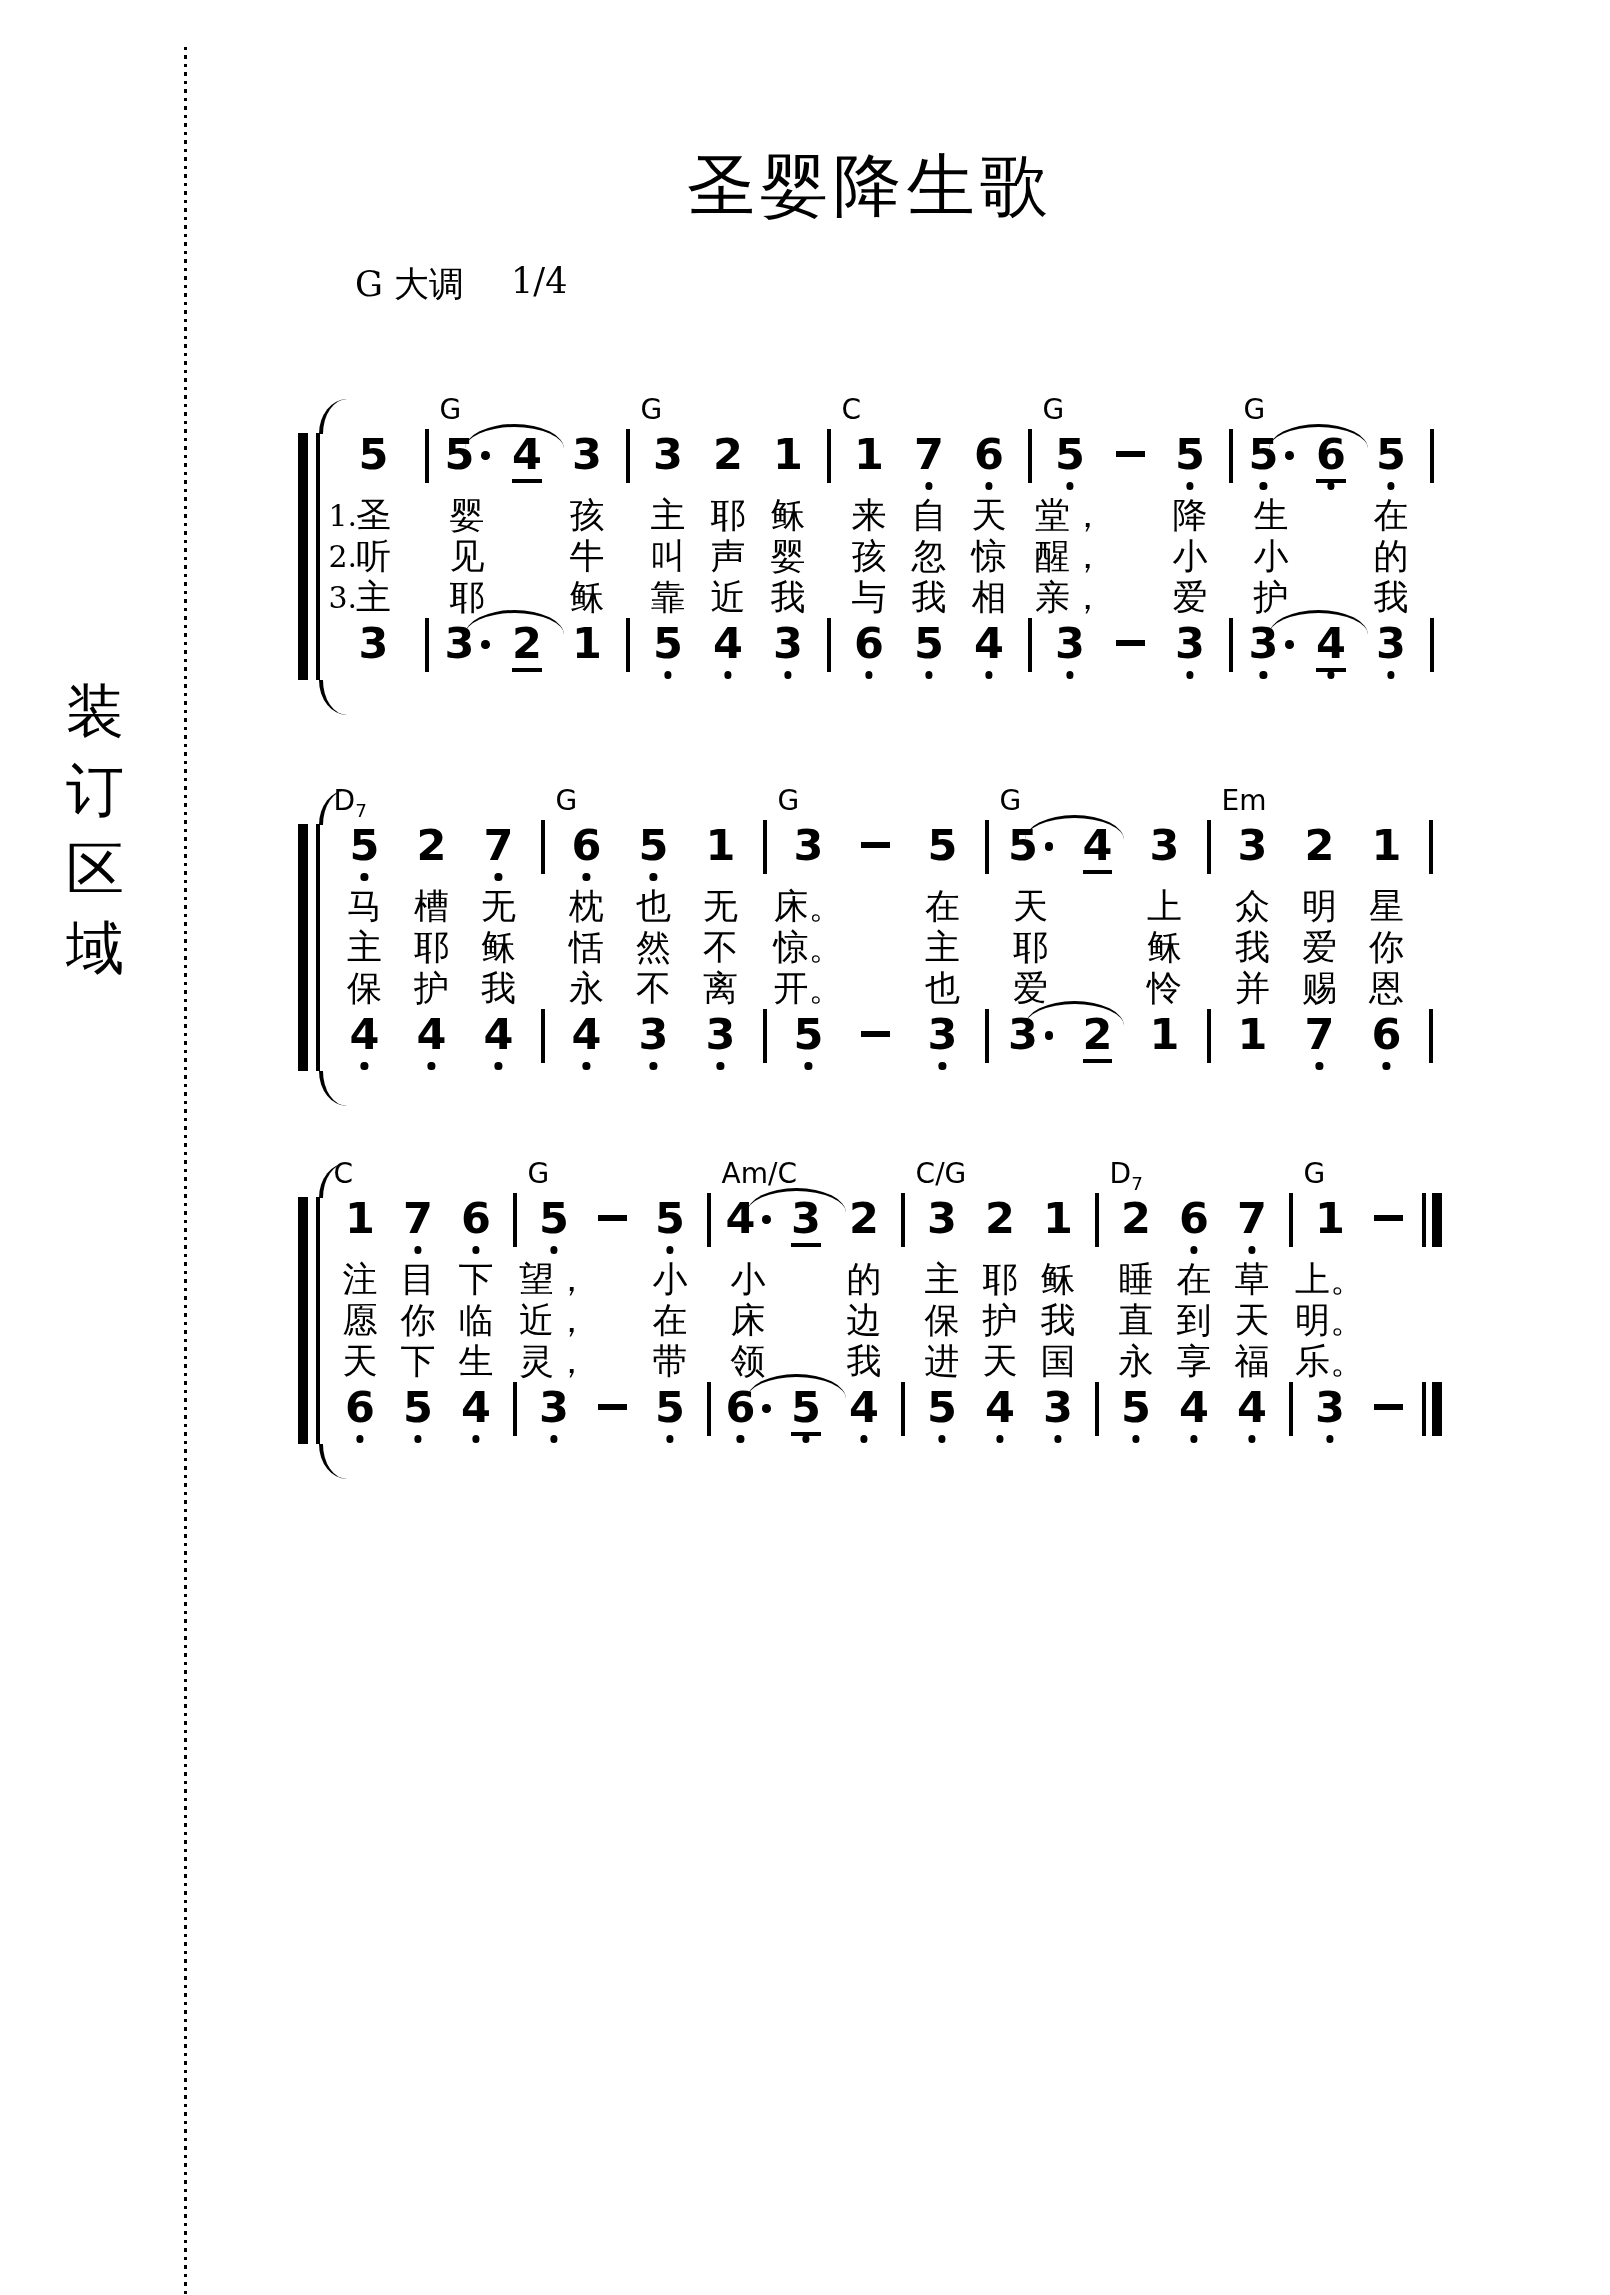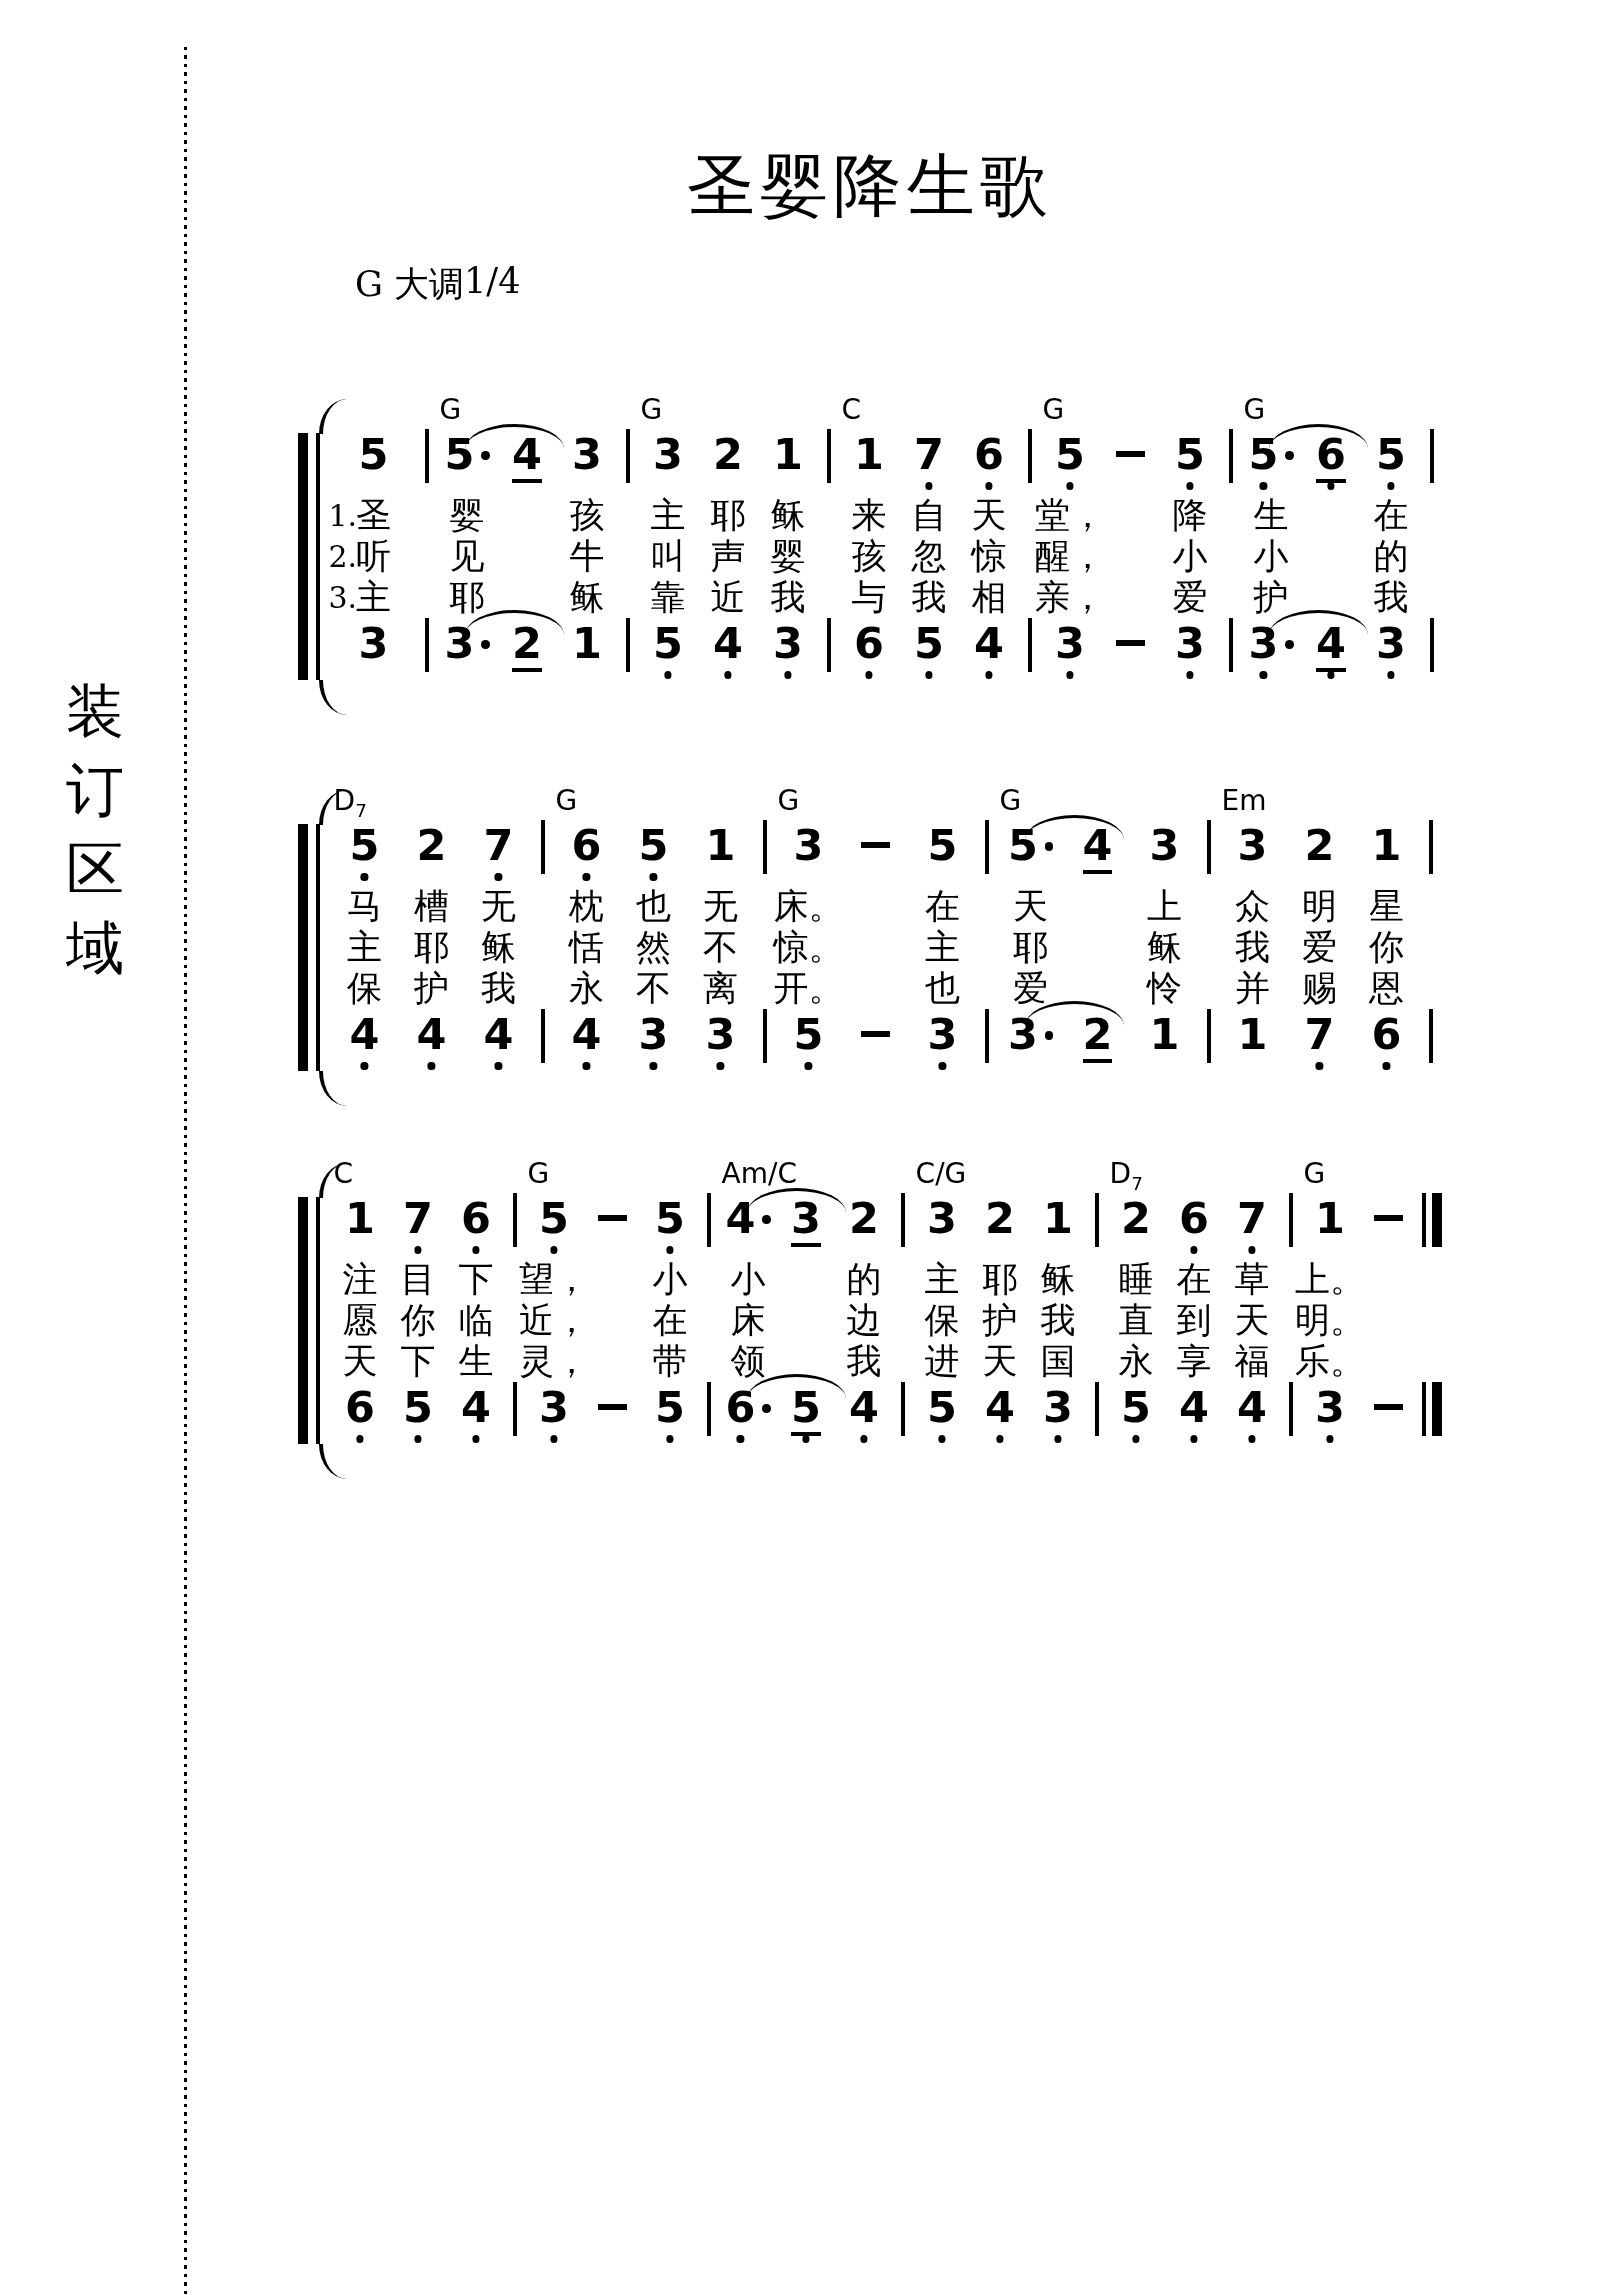--- a/index.html
+++ b/index.html
@@ -7,21 +7,21 @@
         font-family:"DejaVu Serif", serif;color:#000;}
   
   .dotline{position:absolute;left:184px;top:47px;width:3.3px;height:2248px;
            background:repeating-linear-gradient(to bottom,#000 0 3.3px,transparent 3.3px 8.5px);}
   
   .binding{position:absolute;left:62px;top:682px;width:66px;display:flex;flex-direction:column;
            gap:21px;align-items:center;font-size:58px;line-height:1;}
   
   .title{position:absolute;top:141px;left:0;width:100%;text-align:center;padding-left:34px;
          box-sizing:border-box;font-size:68px;letter-spacing:5.3px;margin-left:48px;}
-  .keyline{position:absolute;left:355px;top:261px;font-size:35px;display:flex;}
+  .keyline{position:absolute;left:355px;top:261px;font-size:35px;display:flex;gap:47px;}
   
   .system{position:absolute;display:flex;align-items:flex-start;}
   .sys1{left:297px;top:391px;} .sys2{left:297px;top:782px;} .sys3{left:297px;top:1155px;}
   .measure{display:flex;}
   .col{display:flex;flex-direction:column;}
   .crow{height:38px;}
   .nrow{height:66px;position:relative;display:flex;justify-content:center;align-items:flex-start;}
   .lrow{height:41px;position:relative;display:flex;justify-content:center;align-items:center;
         font-size:35px;line-height:1;white-space:nowrap;}
   .brow{height:68px;position:relative;display:flex;justify-content:center;align-items:flex-start;}

